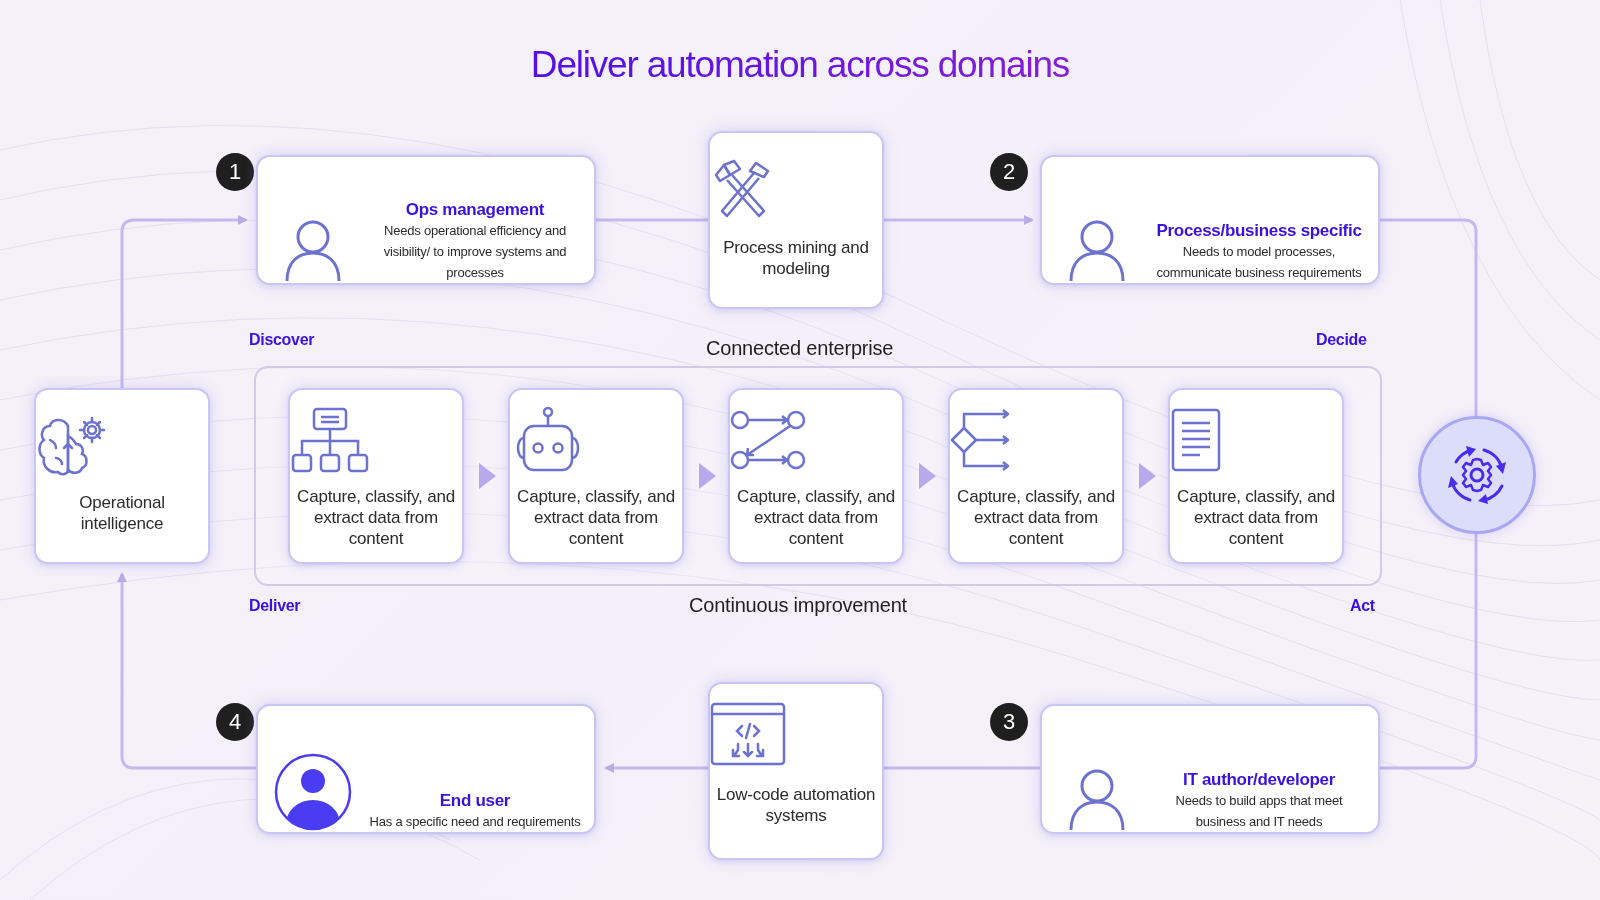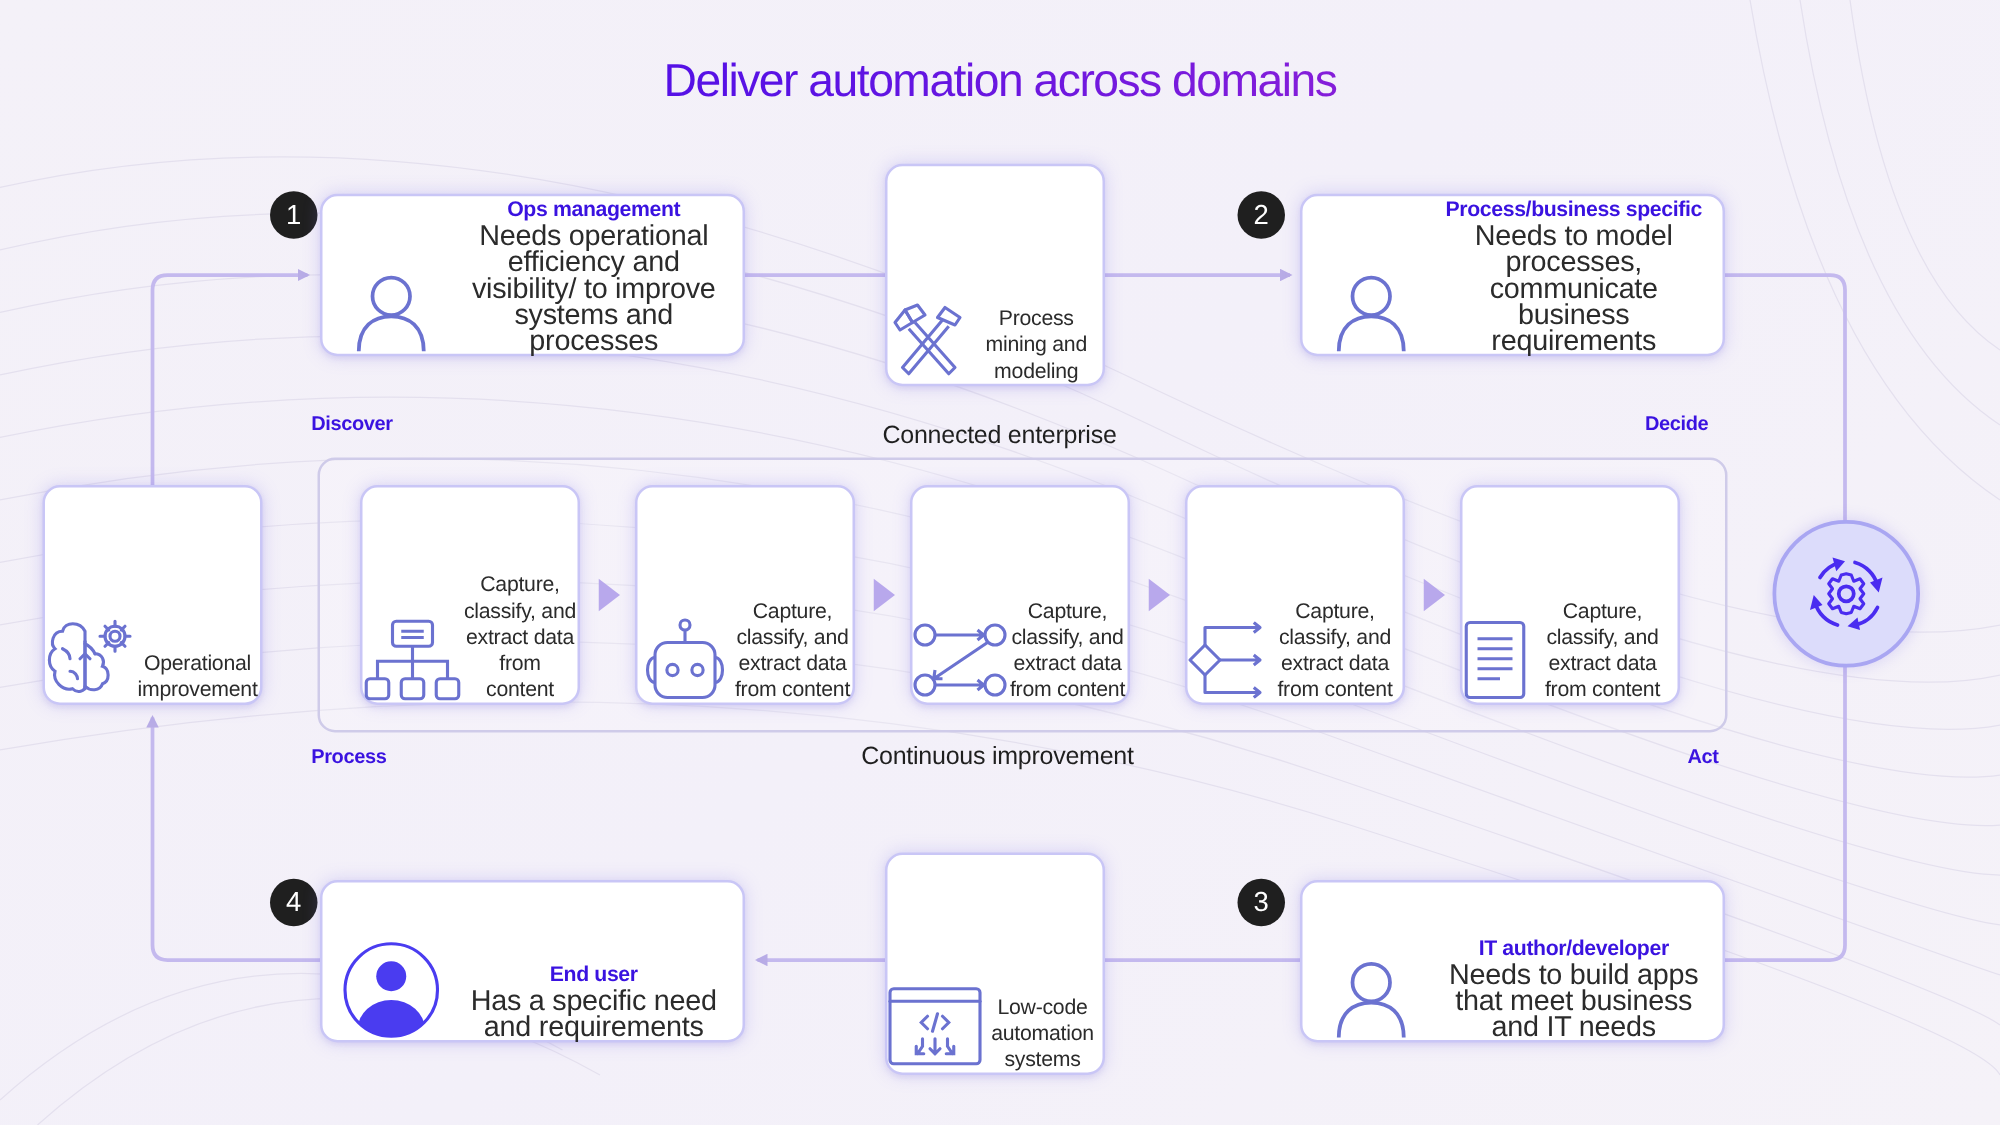--- a/index.html
+++ b/index.html
@@ -22,27 +22,27 @@
     position: absolute; background: #ffffff; border-radius: 14px;
     border: 2px solid #c9c6f6;
     box-shadow: 0 0 14px rgba(140, 130, 240, 0.28), 0 2px 4px rgba(120,110,200,0.12);
   }
   .persona {
     display: flex; align-items: flex-end;
   }
   .persona .avatar-wrap { width: 110px; display: flex; justify-content: center; }
   .persona .text { flex: 1; text-align: center; padding-right: 12px; }
   .persona .role { color: #3a12e0; font-weight: 700; font-size: 17px; line-height: 21px; letter-spacing: -0.3px; }
-  .persona .desc { font-size: 23px; line-height: 21px; color: #2b2b2b; letter-spacing: -0.2px; }
+  .persona .desc { font-size: 13px; line-height: 21px; color: #2b2b2b; letter-spacing: -0.2px; }
   .badge {
     position: absolute; width: 38px; height: 38px; border-radius: 50%;
     background: #1f1f1f; color: #fff; font-size: 22px; font-weight: 400;
     display: flex; align-items: center; justify-content: center;
   }
-  .tool-card { display: flex; flex-direction: row; align-items: flex-end; text-align: center; }
+  .tool-card { display: flex; flex-direction: column; align-items: flex-start; text-align: center; }
   .tool-card .label { font-size: 17px; line-height: 21px; color: #2b2b2b; letter-spacing: -0.2px; }
   .stage-label { position: absolute; color: #3a12e0; font-weight: 700; font-size: 16px; letter-spacing: -0.3px; }
   .section-label { position: absolute; font-size: 20px; color: #1f1f1f; letter-spacing: -0.2px; }
   .enterprise-box {
     position: absolute; left: 254px; top: 366px; width: 1128px; height: 220px;
     border: 2px solid #cfcbe9; border-radius: 14px; background: rgba(255,255,255,0.18);
   }
   .cap-card { width: 176px; height: 176px; top: 388px; }
   .cap-card .icon { margin-top: 16px; height: 68px; display: flex; align-items: center; justify-content: center; }
   .cap-card .label { margin-top: 12px; }
@@ -102,21 +102,21 @@
     <path d="M1040 768 L884 768"></path>
 
     <path d="M708 768 L606 768" marker-end="url(#arr)"></path>
 
     <path d="M256 768 L134 768 Q122 768 122 756 L122 574" marker-end="url(#arr)"></path>
   </g>
 </svg>
 
 <div class="stage-label" style="left:249px; top:331px;">Discover</div>
 <div class="stage-label" style="left:1316px; top:331px;">Decide</div>
-<div class="stage-label" style="left:249px; top:597px;">Process</div>
+<div class="stage-label" style="left:249px; top:597px;">Deliver</div>
 <div class="stage-label" style="left:1350px; top:597px;">Act</div>
 
 <div class="section-label" style="left:706px; top:337px;">Connected enterprise</div>
 <div class="section-label" style="left:689px; top:594px;">Continuous improvement</div>
 
 <div class="enterprise-box"></div>
 
 <div class="badge" style="left:216px; top:153px;">1</div>
 <div class="card persona" style="left:256px; top:155px; width:340px; height:130px;">
   <div class="avatar-wrap">
@@ -166,21 +166,21 @@
       <path d="M32 22 C36 24 38 26 40 30"></path>
       <path d="M40 30 C46 30 48 36 46 40 C52 42 52 52 46 54 C44 60 36 60 32 56"></path>
       <path d="M14 26 C18 28 20 30 20 34"></path>
       <path d="M20 44 C24 44 26 48 26 50"></path>
       <path d="M32 30 L28 34 M32 30 L36 34"></path>
       <circle cx="56" cy="16" r="4"></circle>
       <path d="M56 4 L56 8 M56 24 L56 28 M44 16 L48 16 M64 16 L68 16 M48 8 L51 11 M61 21 L64 24 M64 8 L61 11 M51 21 L48 24"></path>
       <circle cx="56" cy="16" r="8"></circle>
     </svg>
   </div>
-  <div class="label" style="margin-top:10px;">Operational improvement</div>
+  <div class="label" style="margin-top:10px;">Operational intelligence</div>
 </div>
 
 <div class="card tool-card cap-card" style="left:288px;">
   <div class="icon">
     <svg width="80" height="66" viewBox="0 0 80 66" fill="none" stroke="#6b72d0" stroke-width="2.5">
       <rect x="24" y="2" width="32" height="20" rx="3"></rect>
       <path d="M31 10 L49 10 M31 15 L49 15"></path>
       <path d="M40 22 L40 34 M12 48 L12 34 L68 34 L68 48 M40 34 L40 48"></path>
       <rect x="3" y="48" width="18" height="16" rx="3"></rect>
       <rect x="31" y="48" width="18" height="16" rx="3"></rect>

